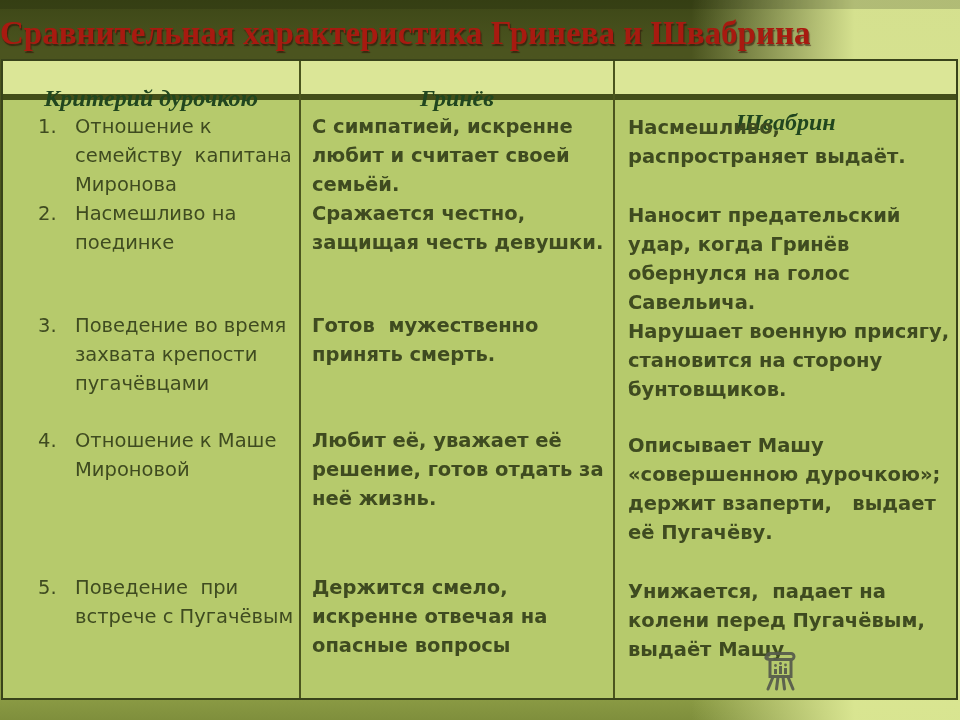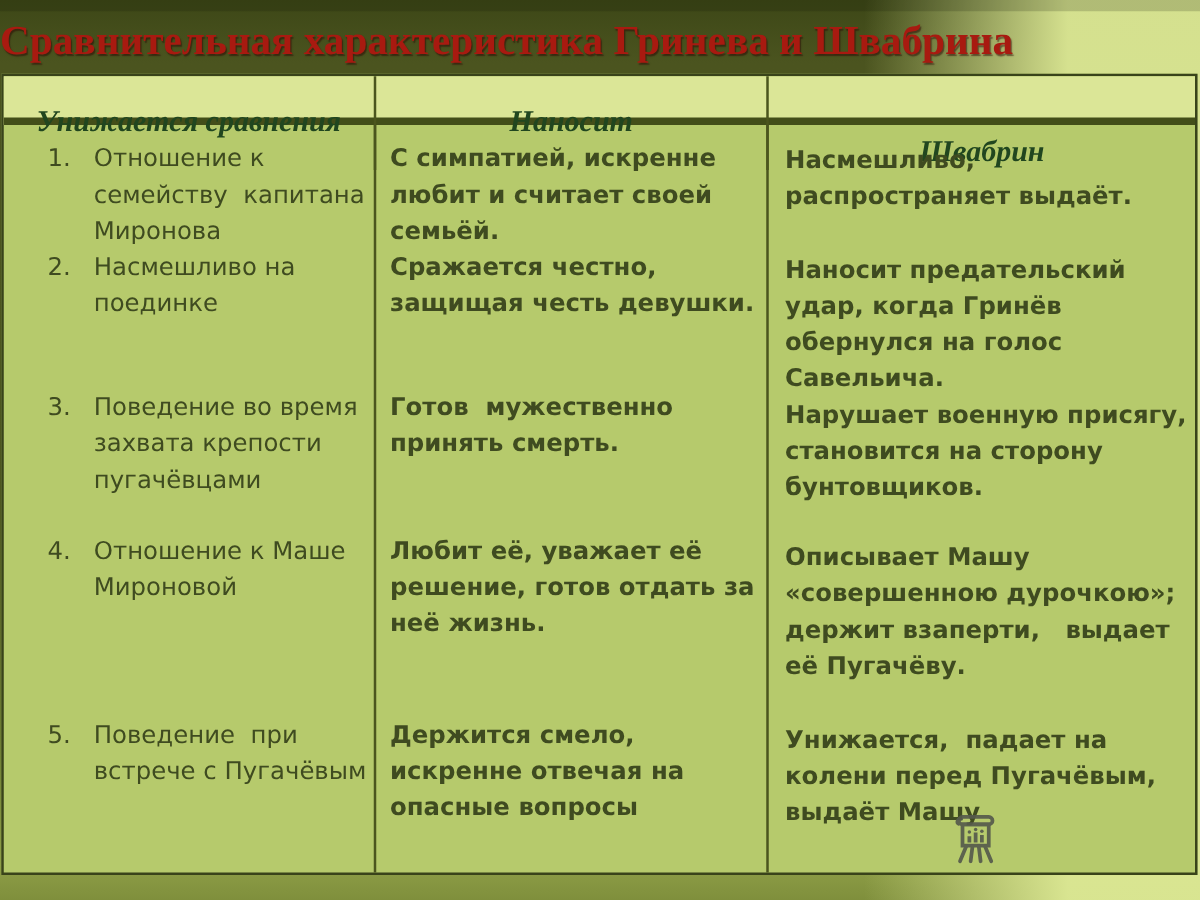--- a/index.html
+++ b/index.html
@@ -86,22 +86,22 @@
 </head>
 <body>
 
 <div class="slide">
   <div class="top-shade"></div>
 
   <div class="title">Сравнительная характеристика Гринева и Швабрина</div>
 
   <div class="cmp-table">
     <div class="hdr-row">
-      <div class="hdr-cell">Унижается сравнения</div>
-      <div class="hdr-cell">Наносит</div>
+      <div class="hdr-cell">Критерий дурочкою</div>
+      <div class="hdr-cell">Гринёв</div>
       <div class="hdr-cell">Швабрин</div>
     </div>
 
     <div class="body-row">
 
       <div class="body-cell col-criteria">
         <div class="crit" style="top:12px">
           <span class="crit-num">1.</span>
           <span class="crit-text">Отношение к
 семейству  капитана

